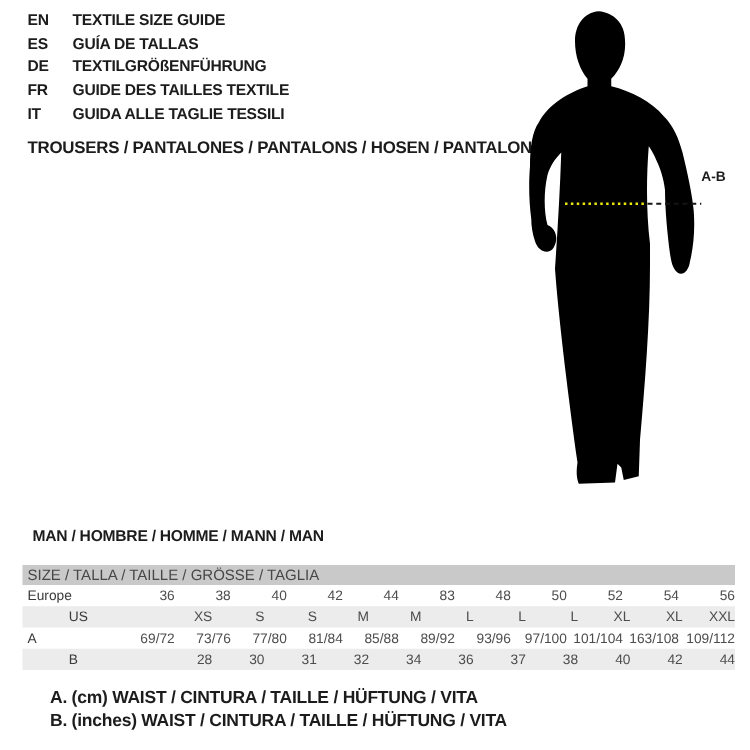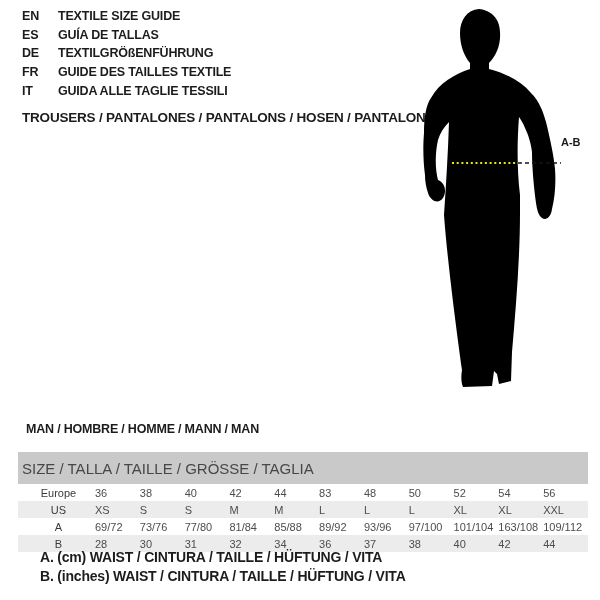--- a/index.html
+++ b/index.html
@@ -9,25 +9,25 @@
   }
   .lang-list{position:absolute;left:22px;top:7px;}
   .lang-row{display:flex;height:18.6px;align-items:center;font-weight:700;font-size:12.5px;letter-spacing:-0.2px;}
   .lang-code{width:36px;flex:0 0 36px;}
   .category-heading{position:absolute;left:22px;top:110px;font-weight:700;font-size:13.5px;letter-spacing:-0.2px;white-space:nowrap;}
   .figure-wrap{position:absolute;left:415px;top:5px;width:160px;height:390px;}
   .figure-wrap svg{display:block;width:100%;height:100%;}
   .ab-label{position:absolute;left:561px;top:135px;font-size:11px;font-weight:700;line-height:14px;}
   .section-heading{position:absolute;left:26px;top:422px;font-weight:700;font-size:12.5px;letter-spacing:-0.2px;}
   .size-table{position:absolute;left:18px;top:452px;width:570px;font-size:11px;color:var(--table-text,#4d4d4d);}
-  .t-header{height:32px;background:var(--table-header-bg,#c9c9c9);display:flex;align-items:center;padding-left:4px;color:#474747;font-size:15px;}
+  .t-header{height:16px;background:var(--table-header-bg,#c9c9c9);display:flex;align-items:center;padding-left:4px;color:#474747;font-size:12px;}
   .t-row{display:grid;grid-template-columns:77px repeat(11,1fr);height:17px;align-items:center;}
-  .t-row.alt{background:var(--table-alt-row-bg,#ececec);}
-  .t-label{padding-left:4px;color:#3a3a3a;text-align:center;}
-  .t-cell{text-align:left;}
+  .t-row.alt{background:var(--table-alt-row-bg,#ececec);padding-left:33px;}
+  .t-label{padding-left:4px;color:#3a3a3a;}
+  .t-cell{text-align:right;}
   .notes{position:absolute;left:22px;top:548px;font-weight:700;font-size:14px;line-height:19px;letter-spacing:-0.2px;margin-left:18px;}
 </style>
 </head>
 <body>
 
 <div class="lang-list">
   <div class="lang-row">
     <span class="lang-code">EN</span>
     <span class="lang-label">TEXTILE SIZE GUIDE</span>
   </div>

